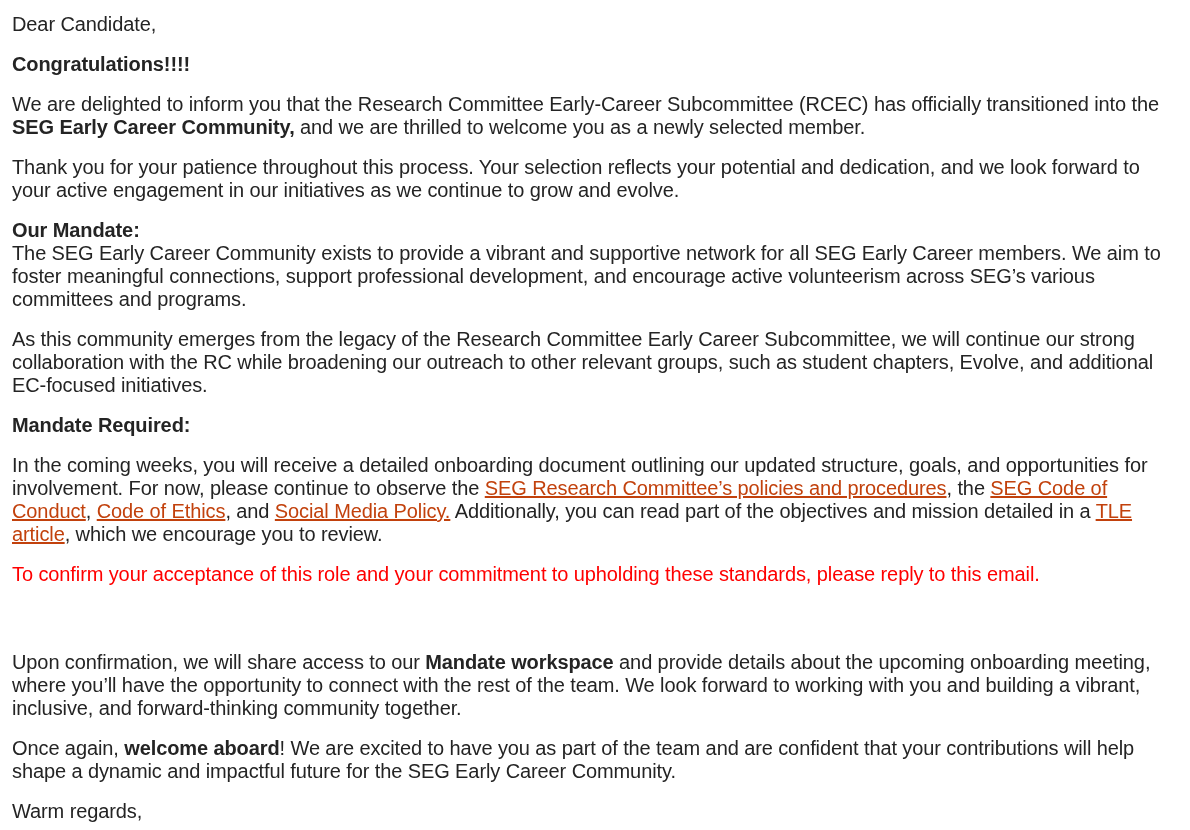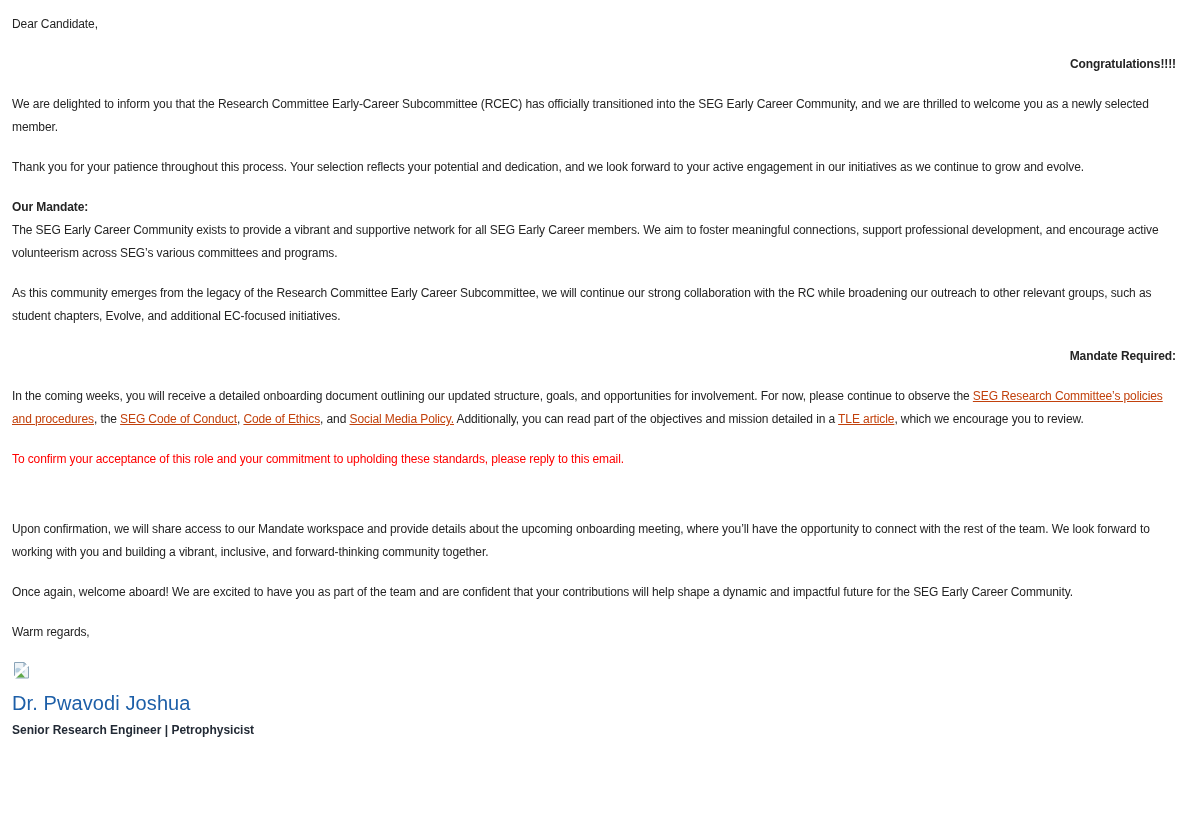--- a/index.html
+++ b/index.html
@@ -7,39 +7,38 @@
   body {
     width: 1190px;
     height: 830px;
     overflow: hidden;
     background: #ffffff;
     font-family: "Liberation Sans", "DejaVu Sans", sans-serif;
     color: #242424;
     padding: 13px 14px 0 12px;
   }
   .para {
-    font-size: 12px;
+    font-size: 20px;
     line-height: 23px;
     margin: 0 0 17px 0;
     letter-spacing: -0.1px;
   }
   .heading {
     font-weight: bold;
-    text-align: right;
   }
-  b, .b { font-weight: normal; }
+  b, .b { font-weight: bold; }
   a.email-link {
     color: #c2410c;
     text-decoration: underline;
     cursor: pointer;
   }
   .alert-text {
     color: #FF0000;
   }
-  .extra-gap { margin-bottom: 47px; }
+  .extra-gap { margin-bottom: 65px; }
   .sig-icon-row { margin: 9px 0 10px 0; height: 19px; }
   .sig-icon-row svg { display: block; }
   .sig-name {
     color: #1D5FA8;
     font-size: 20px;
     line-height: 26px;
     font-weight: normal;
     margin: 0;
     letter-spacing: 0.1px;
   }

